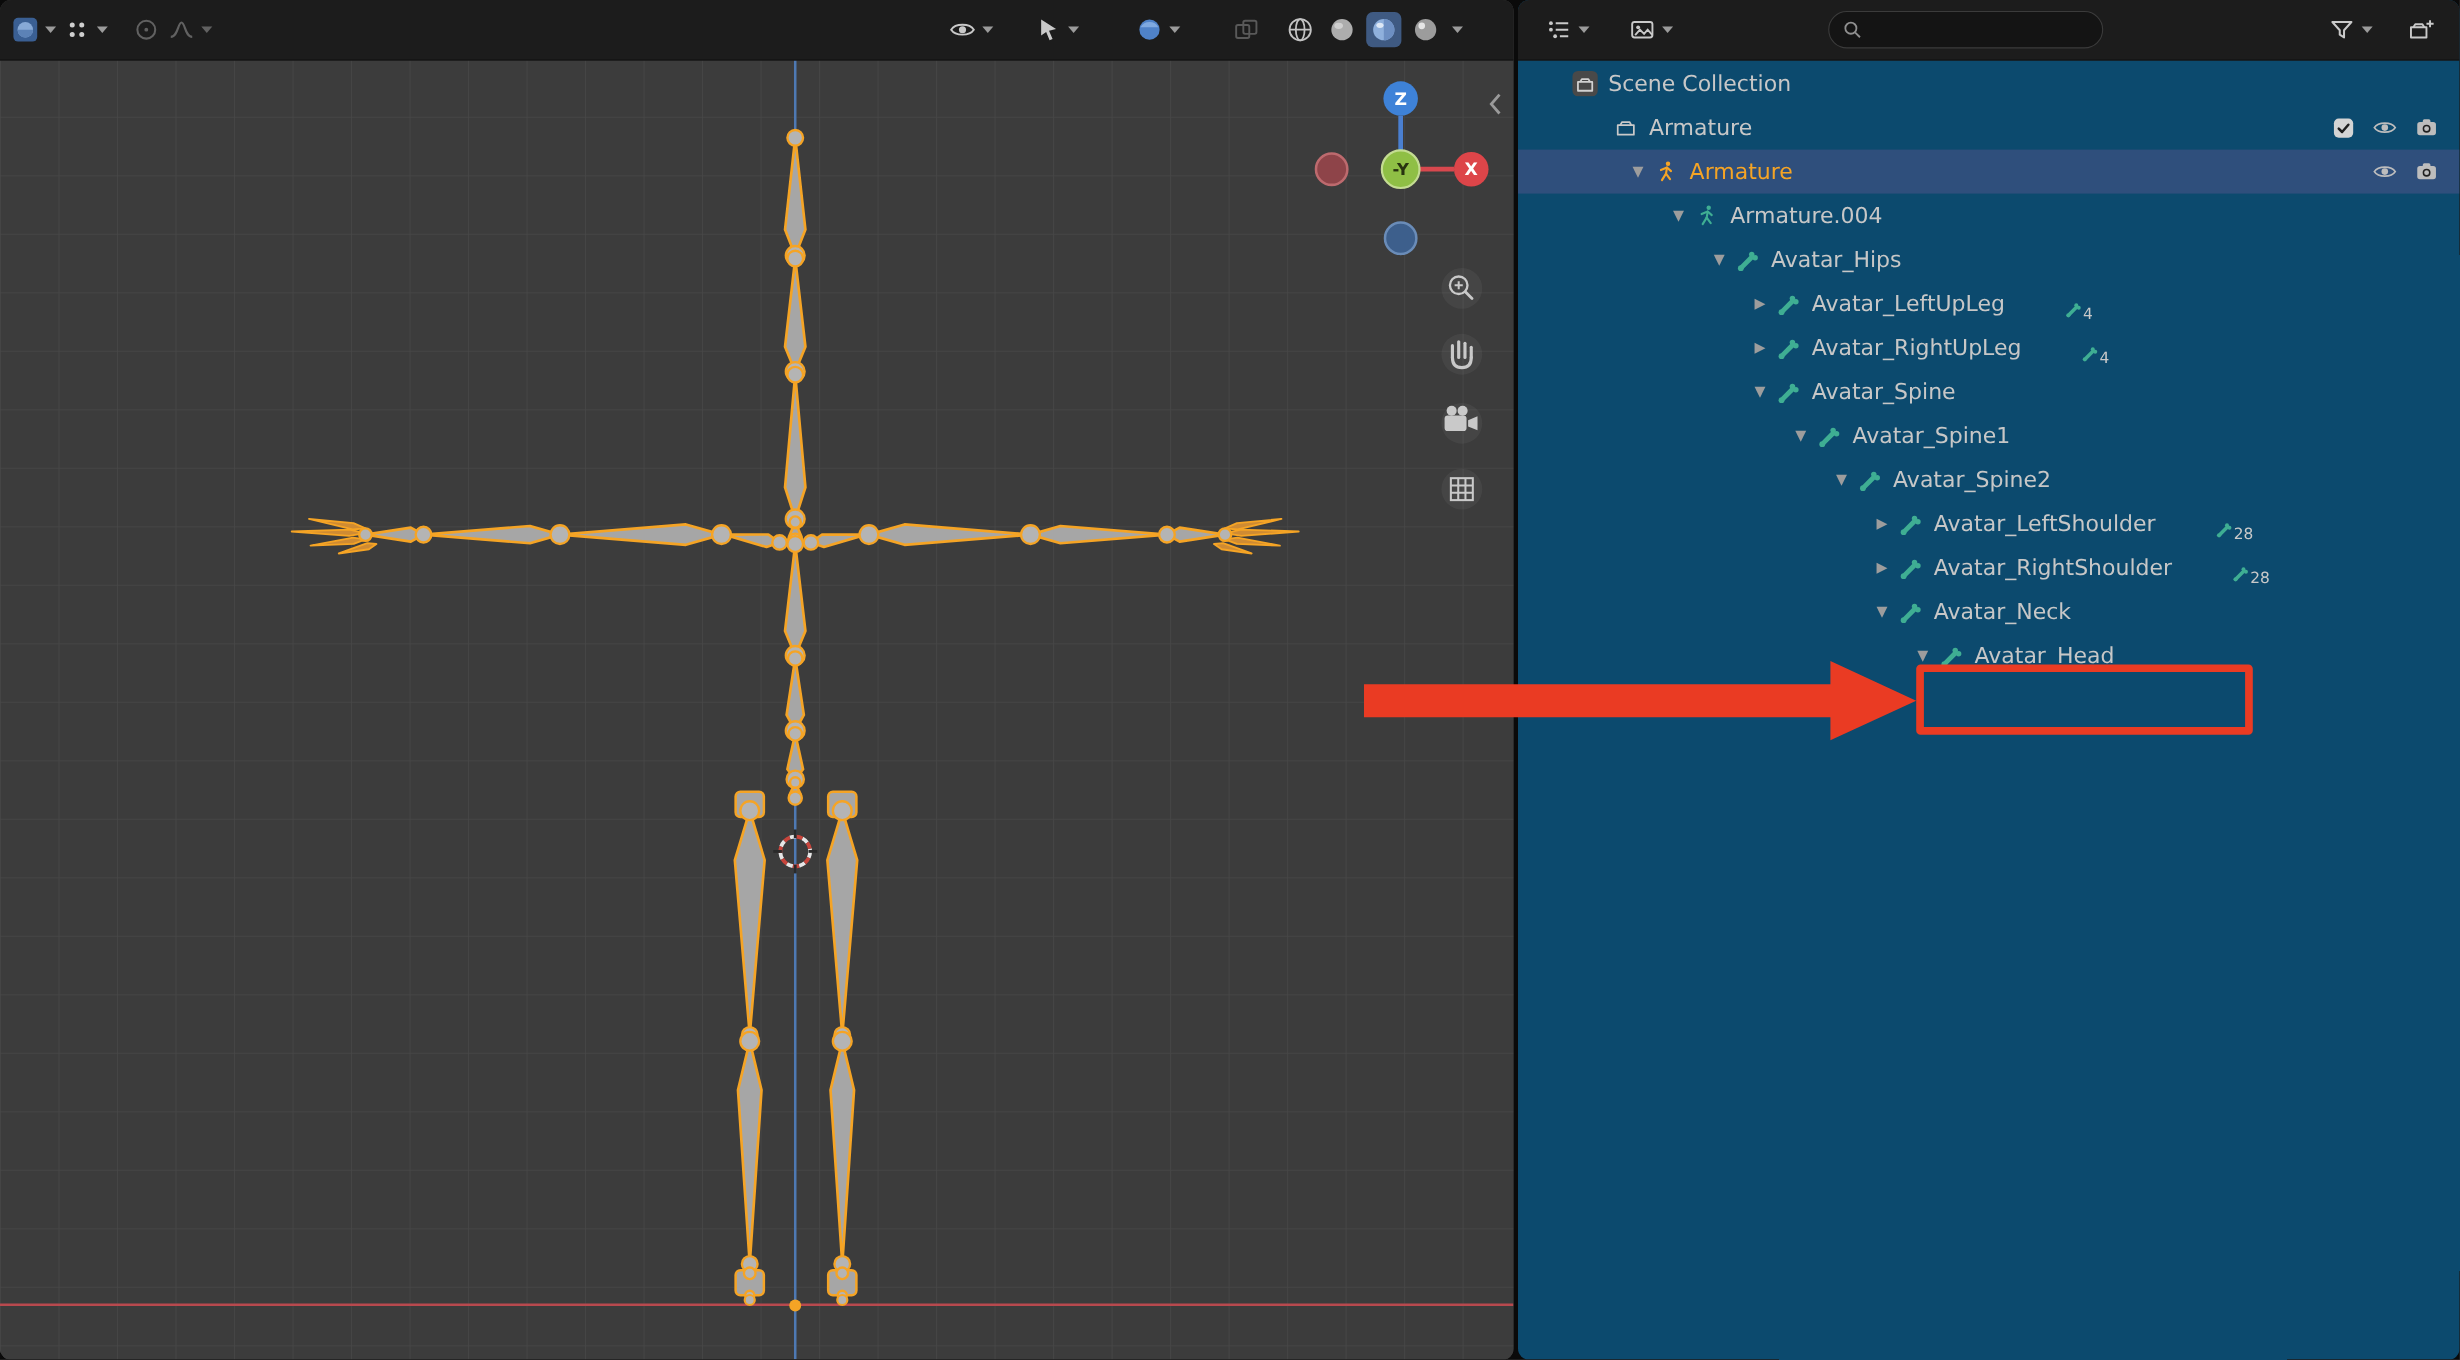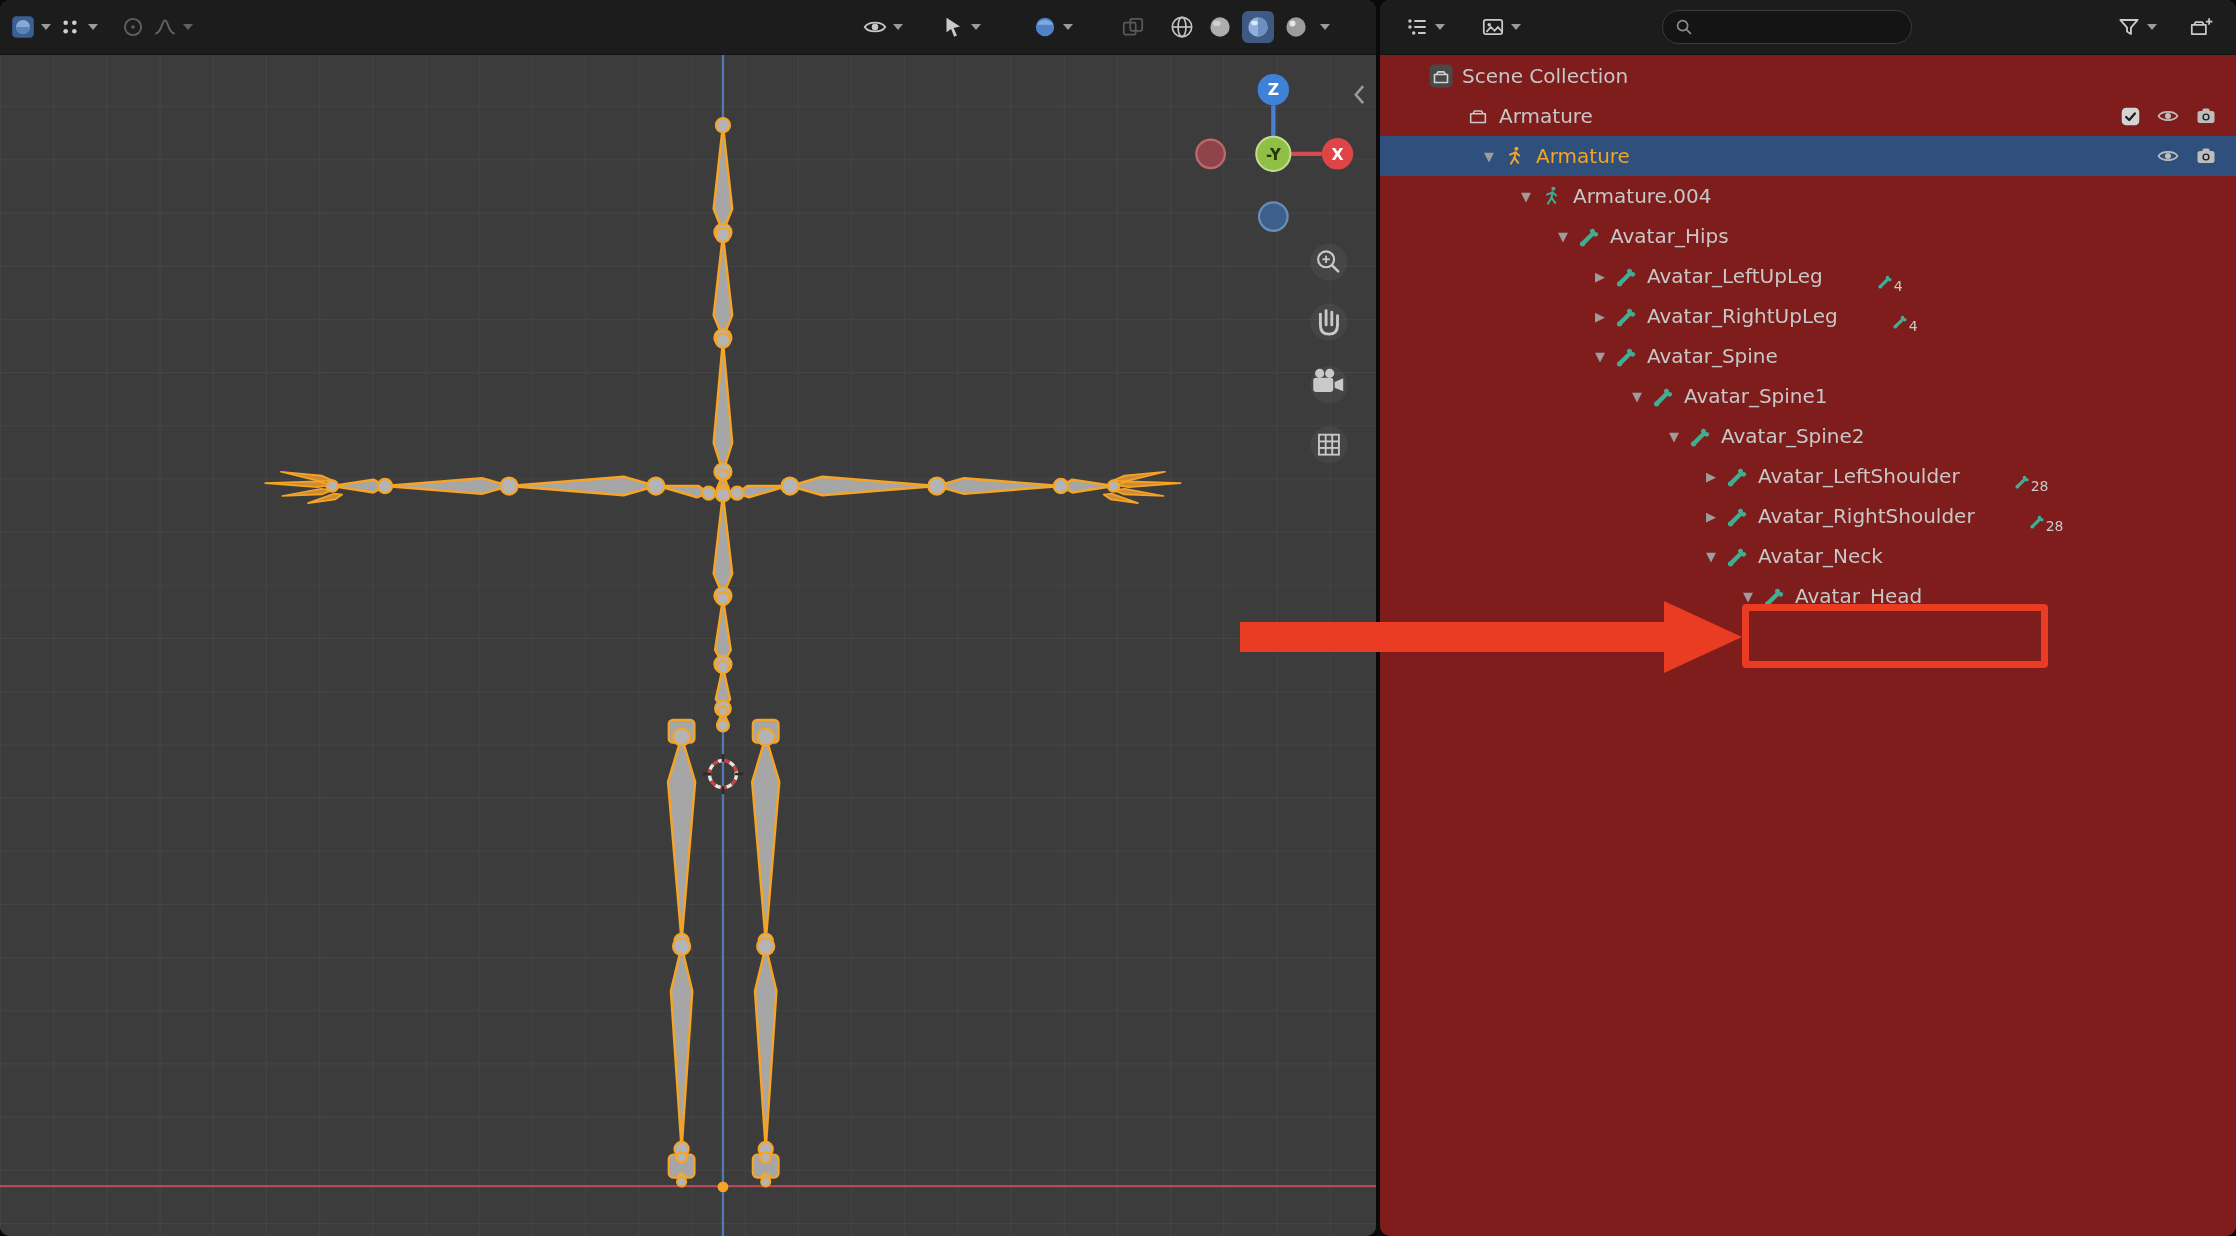--- a/index.html
+++ b/index.html
@@ -14,21 +14,21 @@
   #viewport{left:0;top:0;width:1376px;height:1236px;background:#3c3c3c;}
   .vp-header{position:absolute;top:0;left:0;right:0;height:54px;background:#1c1c1c;border-bottom:1px solid #121212;z-index:6;}
   .hgroup{position:absolute;top:0;height:54px;display:flex;align-items:center;gap:6px;}
   .hbtn{display:flex;align-items:center;gap:3px;cursor:default;}
   .dim{opacity:.55;}
   .caret{width:0;height:0;border-left:5px solid transparent;border-right:5px solid transparent;border-top:6px solid #9b9b9b;margin-left:2px;}
   .pressed{background:#3f5a82;border-radius:6px;padding:2px;}
   .shadebtn{padding:2px;display:flex;align-items:center;}
   #vp-canvas{position:absolute;top:54px;left:0;width:1376px;height:1182px;display:block;}
   
-  #outliner{left:1380px;top:0;width:856px;height:1236px;background:#7f1d1d;}
+  #outliner{left:1380px;top:0;width:856px;height:1236px;background:#0c4a6e;}
   .ol-header{position:absolute;top:0;left:0;right:0;height:54px;background:#1c1c1c;border-bottom:1px solid #121212;}
   .ol-header .hbtn{position:absolute;top:0;height:54px;}
   .searchbox{position:absolute;top:10px;height:34px;width:250px;background:#141414;border:1px solid #3b3b3b;border-radius:17px;display:flex;align-items:center;padding:0 10px;box-sizing:border-box;}
   .searchbox input{background:transparent;border:none;outline:none;color:#ddd;font-size:18px;width:180px;font-family:inherit;}
   #ol-rows{position:absolute;top:56px;left:0;right:0;}
   .row{position:relative;height:40px;display:flex;align-items:center;box-sizing:border-box;}
   .row.selected{background:#2f4f7c;}
   .disc{width:26px;font-size:13px;color:#9d9d9d;text-align:center;flex:none;}
   .ricon{width:26px;height:26px;margin-right:8px;display:flex;align-items:center;justify-content:center;border-radius:4px;flex:none;}
   .ricon.active{background:#5f83b8;}

